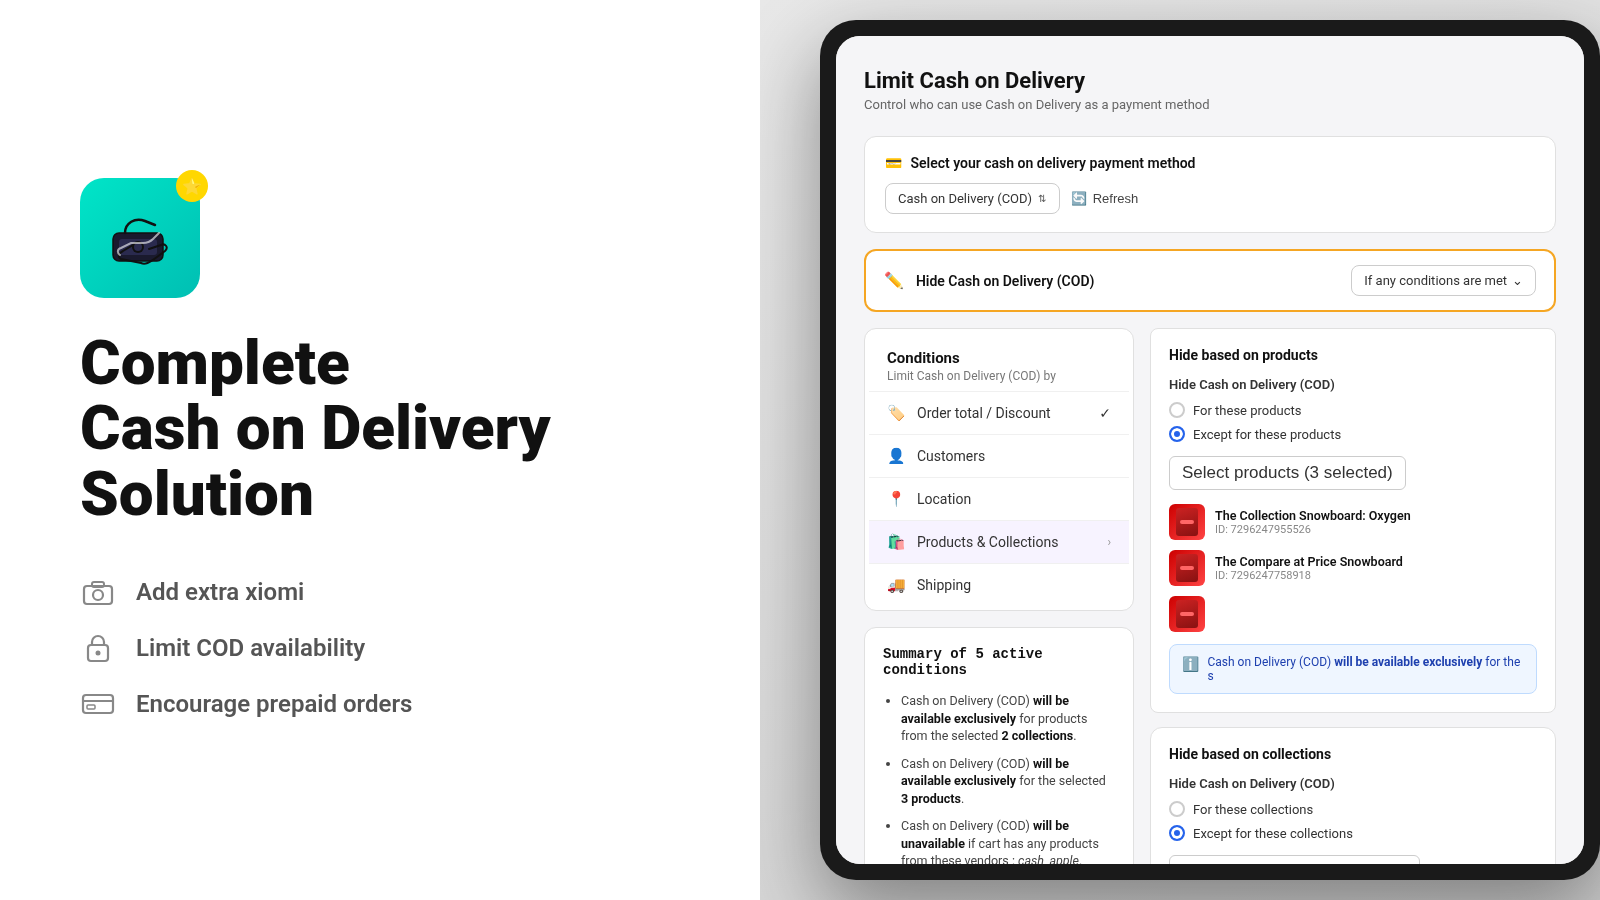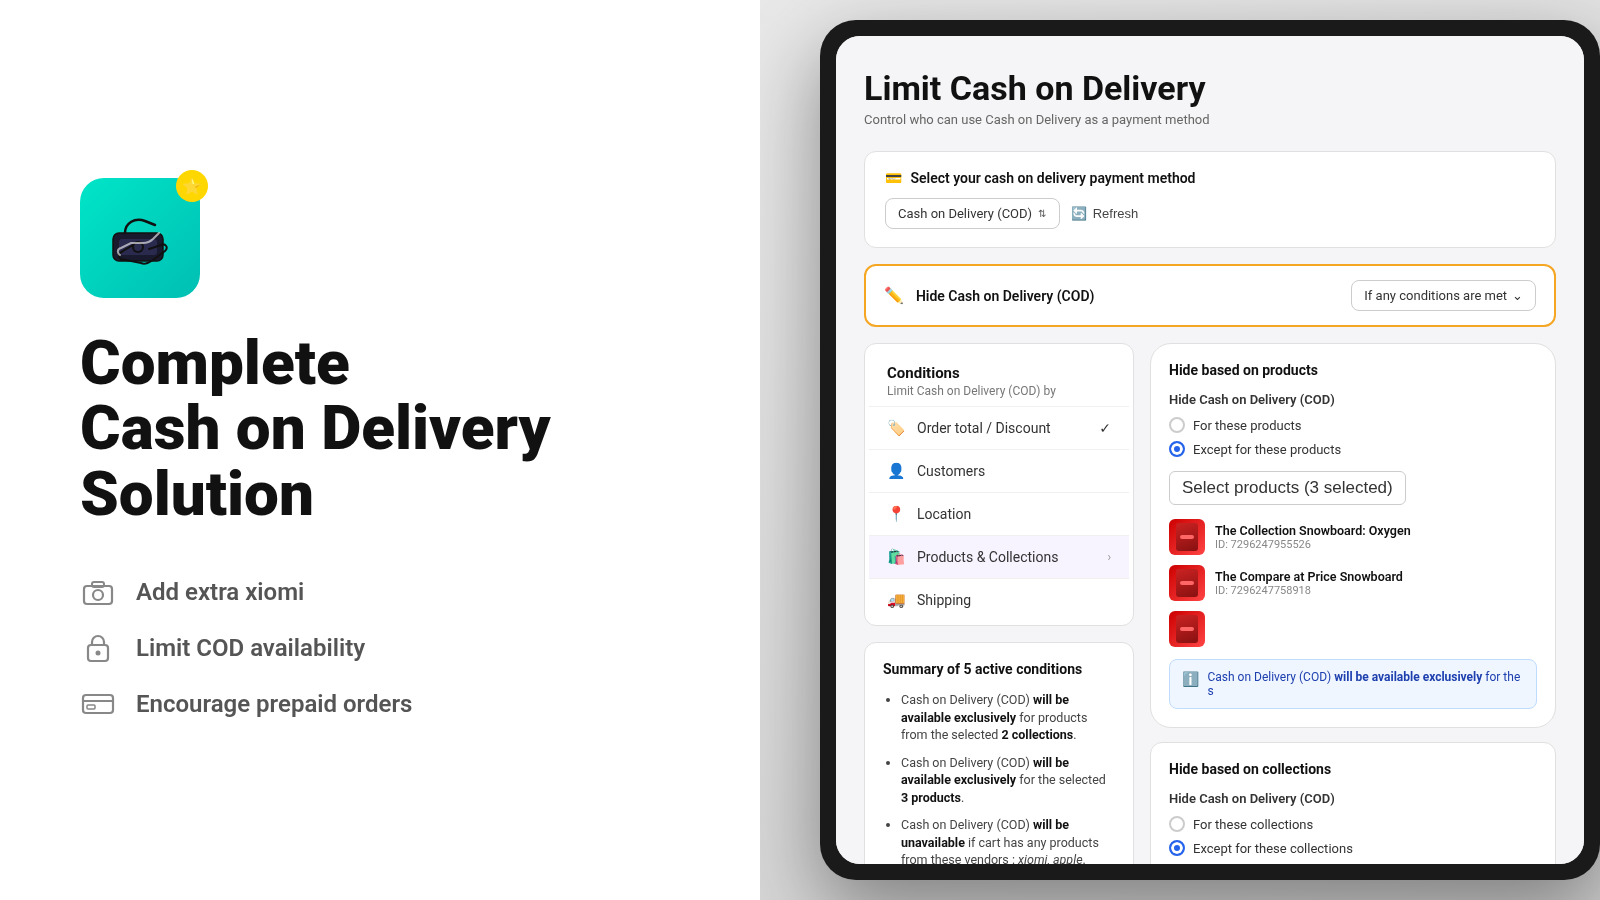--- a/index.html
+++ b/index.html
@@ -123,21 +123,21 @@
     
     .app-ui {
       width: 100%;
       height: 100%;
       background: #f5f5f7;
       overflow-y: auto;
       padding: 32px 28px;
     }
 
     .page-title {
-      font-size: 34px;
+      font-size: 22px;
       font-weight: 700;
       color: #111;
       margin-bottom: 4px;
     }
     .page-subtitle {
       font-size: 13px;
       color: #666;
       margin-bottom: 24px;
     }
 
@@ -298,20 +298,21 @@
       background: #fff;
       border-radius: 12px;
       border: 1px solid #e0e0e0;
       padding: 18px 18px;
     }
     .summary-title {
       font-size: 14px;
       font-weight: 700;
       color: #111;
       margin-bottom: 14px;
+      font-family: Liberation Mono, monospace;
     }
     .summary-list {
       list-style: disc;
       padding-left: 18px;
       display: flex;
       flex-direction: column;
       gap: 10px;
       align-items: flex-end;
     }
     .summary-list li {
@@ -323,21 +324,21 @@
       font-weight: 700;
       color: #111;
     }
     .summary-list li em {
       font-style: italic;
     }
 
     
     .right-card {
       background: #fff;
-      border-radius: 21px;
+      border-radius: 8px;
       border: 1px solid #e0e0e0;
       padding: 18px;
       margin-bottom: 14px;
     }
     .right-card-title {
       font-size: 14px;
       font-weight: 700;
       color: #111;
       margin-bottom: 14px;
     }
@@ -580,21 +581,21 @@
             <div class="summary-card">
               <div class="summary-title">Summary of 5 active conditions</div>
               <ul class="summary-list">
                 <li>
                   Cash on Delivery (COD) <strong>will be available exclusively</strong> for products from the selected <strong>2 collections</strong>.
                 </li>
                 <li>
                   Cash on Delivery (COD) <strong>will be available exclusively</strong> for the selected <strong>3 products</strong>.
                 </li>
                 <li>
-                  Cash on Delivery (COD) <strong>will be unavailable</strong> if cart has any products from these vendors : <em>xiomi, apple</em>.
+                  Cash on Delivery (COD) <strong>will be unavailable</strong> if cart has any products from these vendors : <em>cash, apple</em>.
                 </li>
               </ul>
             </div>
           </div>
 
           <div class="col-right">
 
             <div class="right-card">
               <div class="right-card-title">Hide based on products</div>
               <div style="font-size:13px;font-weight:600;color:#333;margin-bottom:10px;">Hide Cash on Delivery (COD)</div>

